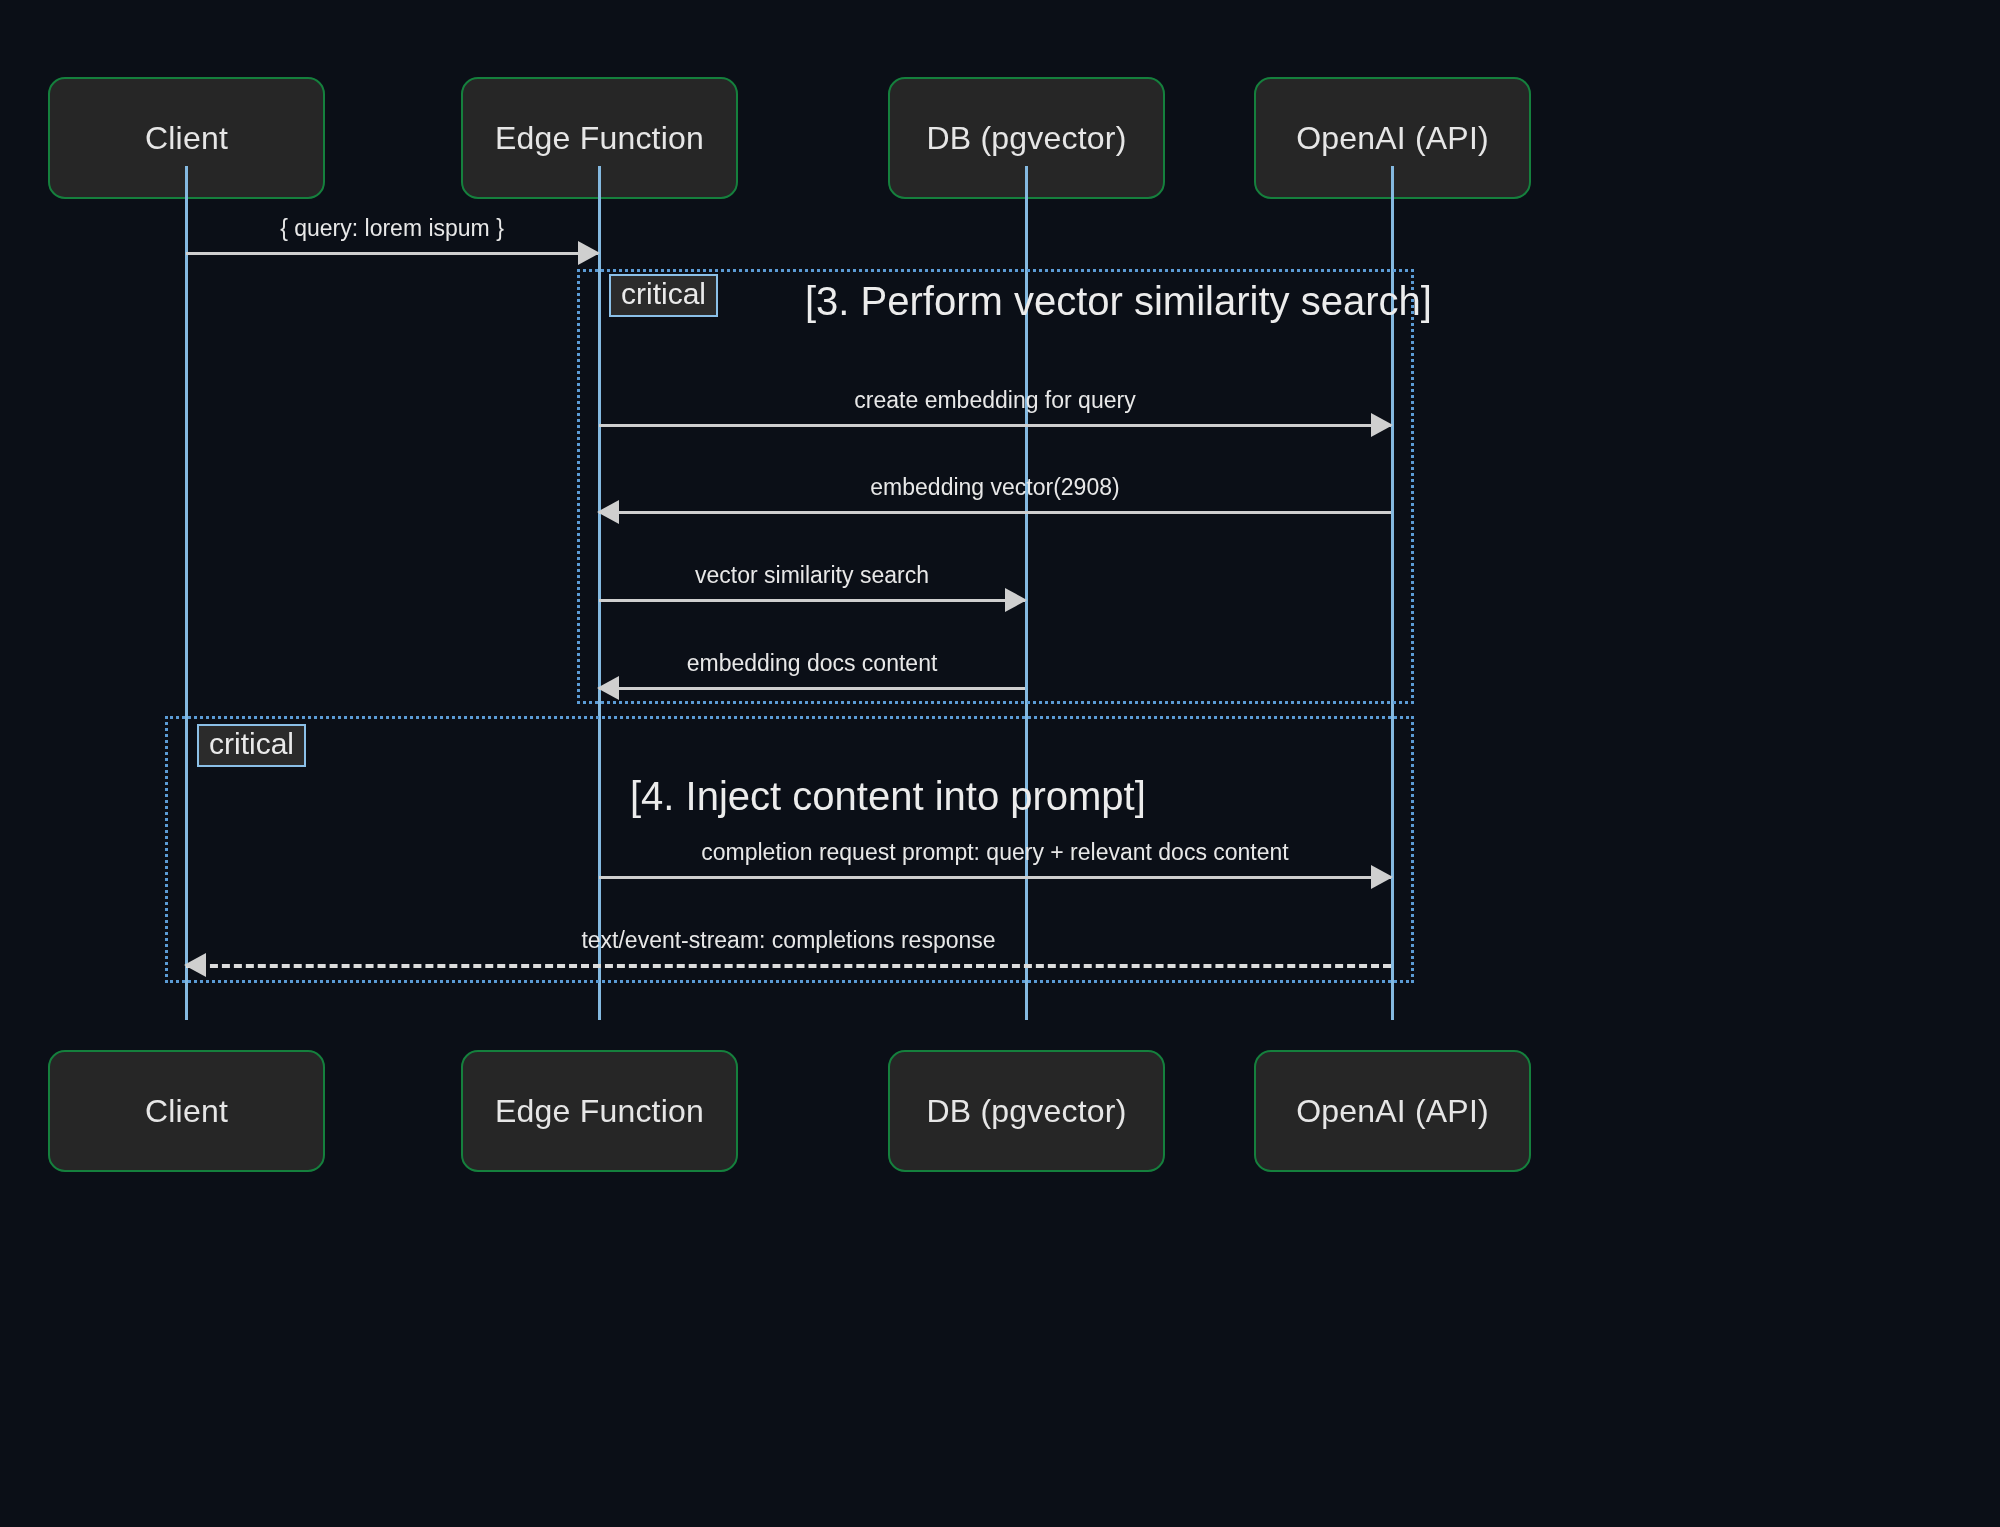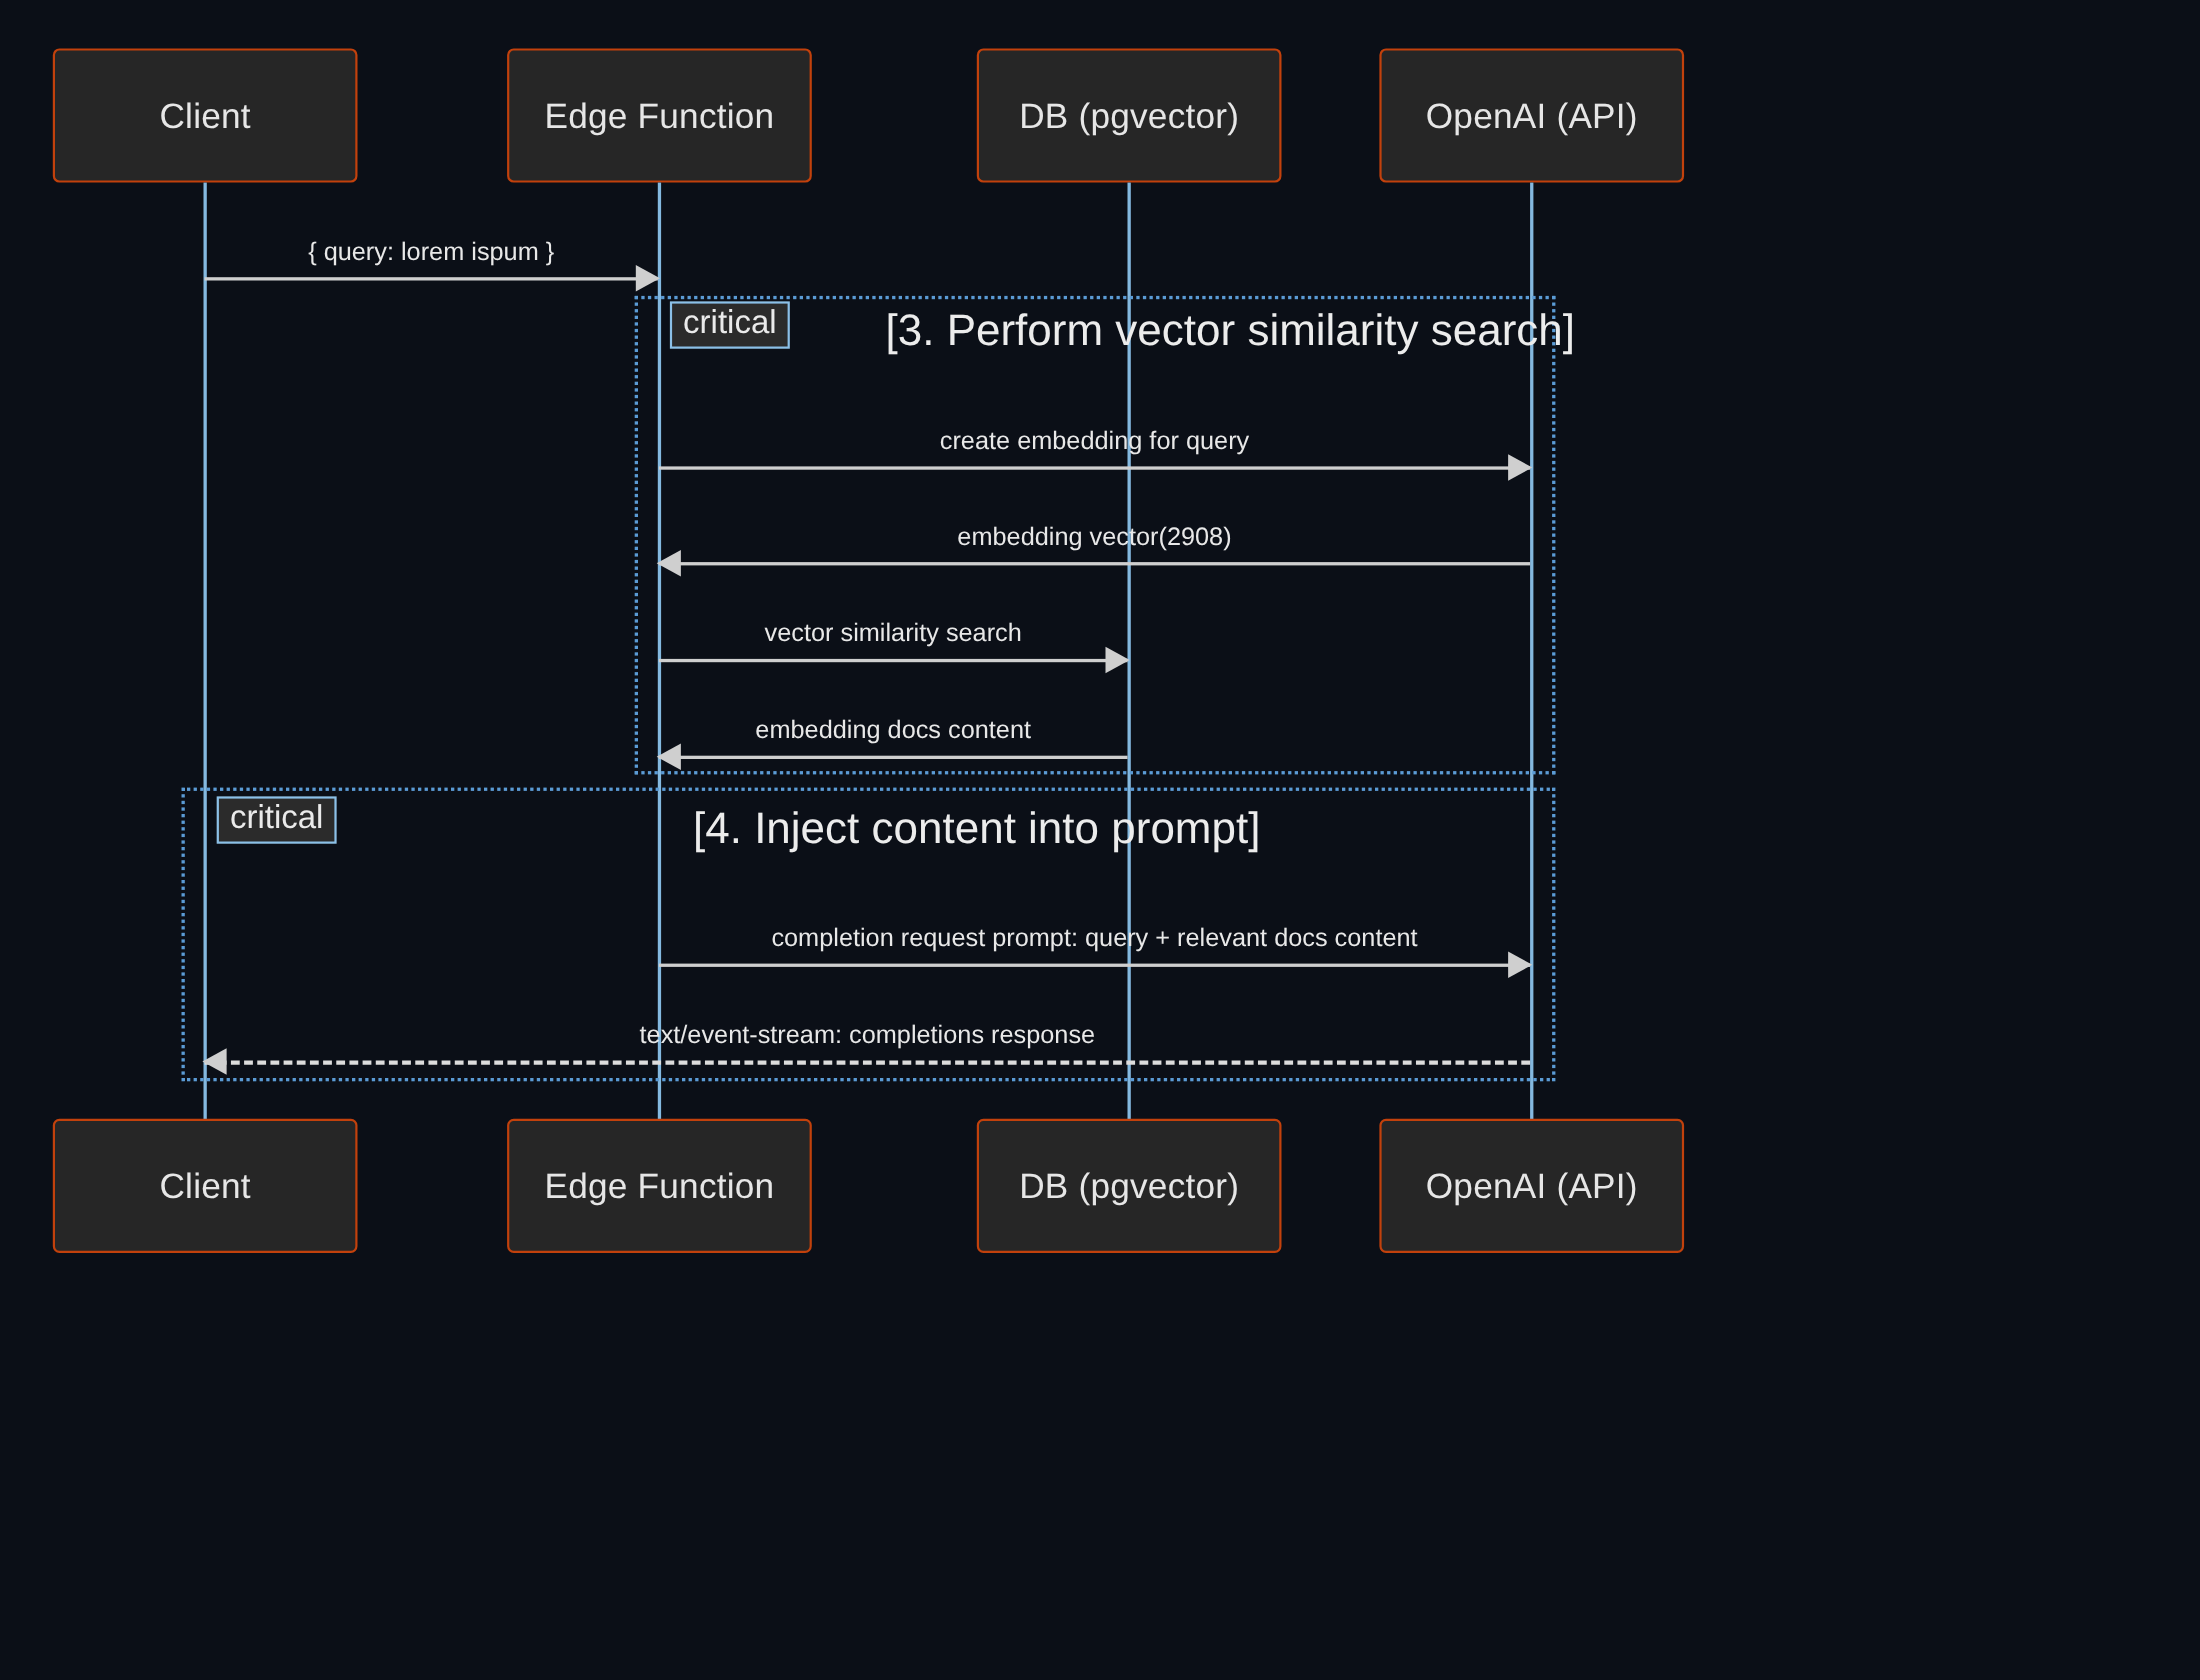--- a/index.html
+++ b/index.html
@@ -16,28 +16,29 @@
     height: 1527px;
     background: #0b0f17;
     overflow: hidden;
   }
 
   
   .participant-box {
     position: absolute;
     box-sizing: border-box;
     background: #262626;
-    border: 2px solid #c2410c;
-    border-radius: 6px;
+    border: 2px solid #15803d;
+    border-radius: 17px;
     display: flex;
     align-items: center;
     justify-content: center;
     color: #e6e6e6;
     font-size: 32px;
     letter-spacing: 0.2px;
+    margin-top: 33px;
   }
 
   
   .lifeline {
     position: absolute;
     width: 3px;
     background: #84b9e0;
   }
 
   
@@ -139,21 +140,21 @@
     <span>critical</span>
   </div>
   <div class="fragment-title" style="left:805px; top:281px;">
     <span>[3. Perform vector similarity search]</span>
   </div>
 
   <div class="fragment" style="left:165px; top:716px; width:1249px; height:267px;"></div>
   <div class="fragment-label" style="left:165px; top:724px;">
     <span>critical</span>
   </div>
-  <div class="fragment-title" style="left:630px; top:733px;">
+  <div class="fragment-title" style="left:630px; top:776px;">
     <span>[4. Inject content into prompt]</span>
   </div>
 
   <div class="msg" style="left:186px; top:252px; width:412px;">
     <div class="msg-label">{ query: lorem ispum }</div>
     <div class="msg-line"></div>
     <div class="arrow-head right"></div>
   </div>
 
   <div class="msg" style="left:599px; top:424px; width:792px;">

